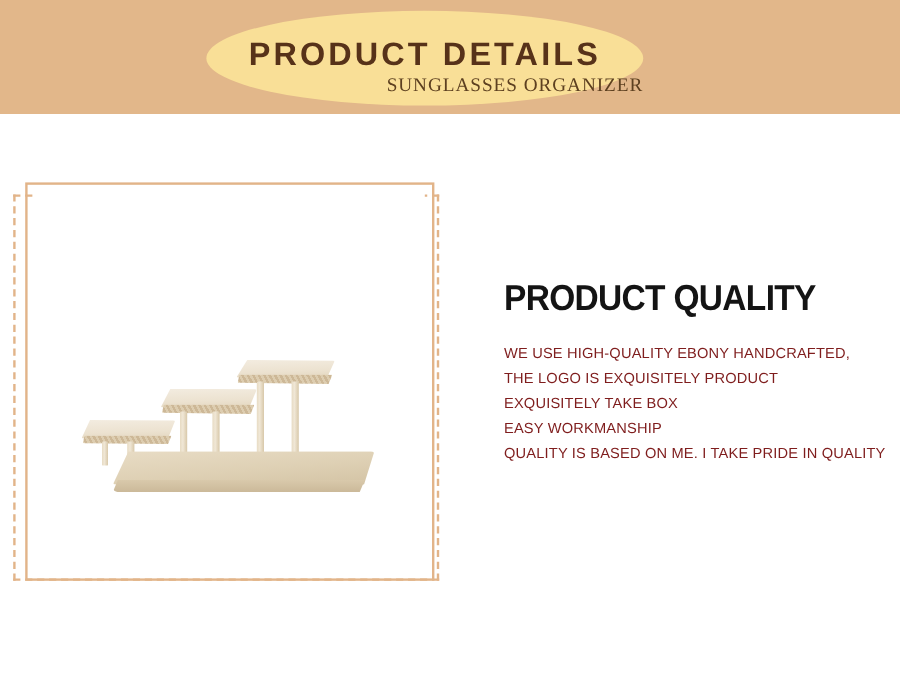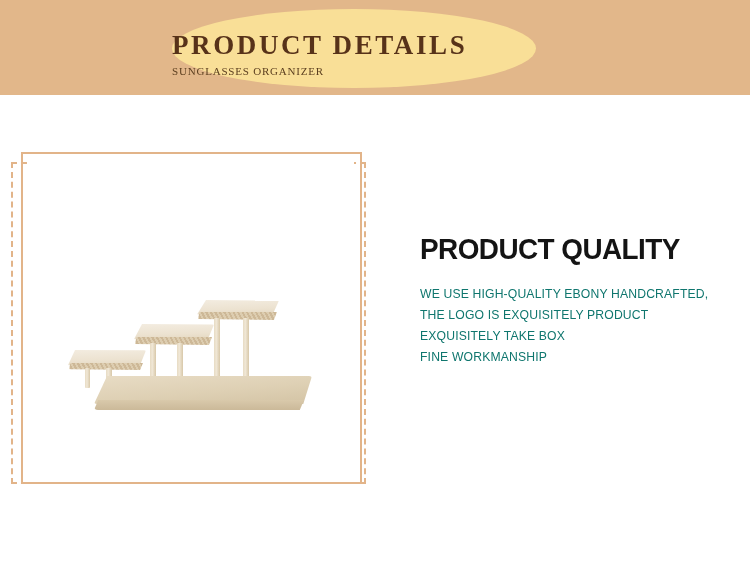--- a/index.html
+++ b/index.html
@@ -40,37 +40,38 @@
     height: 79px;
     border-radius: 50%;
     background: #f9df97;
   }
 
   .header-title {
     position: absolute;
     left: 172px;
     top: 30px;
     width: 364px;
-    font-family: Liberation Serif, serif;
+    text-align: center;
+    font-family: Liberation Sans, sans-serif;
     font-weight: bold;
     font-size: 27px;
     letter-spacing: 2.6px;
     color: #573219;
     line-height: 31px;
     white-space: nowrap;
   }
 
   .header-subtitle {
     position: absolute;
     left: 172px;
     top: 65px;
     width: 364px;
-    text-align: left;
+    text-align: right;
     font-family: "Liberation Serif", serif;
-    font-size: 11px;
+    font-size: 16px;
     letter-spacing: 0.8px;
     color: #5d4020;
     line-height: 13px;
     white-space: nowrap;
   }
 
   
   .frame-wrap {
     position: absolute;
     left: 0;
@@ -211,21 +212,21 @@
 
   .copy-list {
     list-style: none;
     margin: 0;
     padding: 0;
   }
 
   .copy-list li {
     font-family: "Liberation Sans", sans-serif;
     font-size: 12.2px;
-    color: #0f766e;
+    color: #7f1d1d;
     line-height: 21px;
     letter-spacing: 0.15px;
     white-space: nowrap;
   }
 </style>
 </head>
 <body>
 
 <div class="page">
 
@@ -263,17 +264,18 @@
       </div>
     </div>
   </div>
 
   <div class="copy">
     <h2 class="copy-title">PRODUCT QUALITY</h2>
     <ul class="copy-list">
       <li>WE USE HIGH-QUALITY EBONY HANDCRAFTED,</li>
       <li>THE LOGO IS EXQUISITELY PRODUCT</li>
       <li>EXQUISITELY TAKE BOX</li>
-      <li>FINE WORKMANSHIP</li>
+      <li>EASY WORKMANSHIP</li>
+      <li>QUALITY IS BASED ON ME. I TAKE PRIDE IN QUALITY</li>
     </ul>
   </div>
 
 </div>
 
 </body></html>

